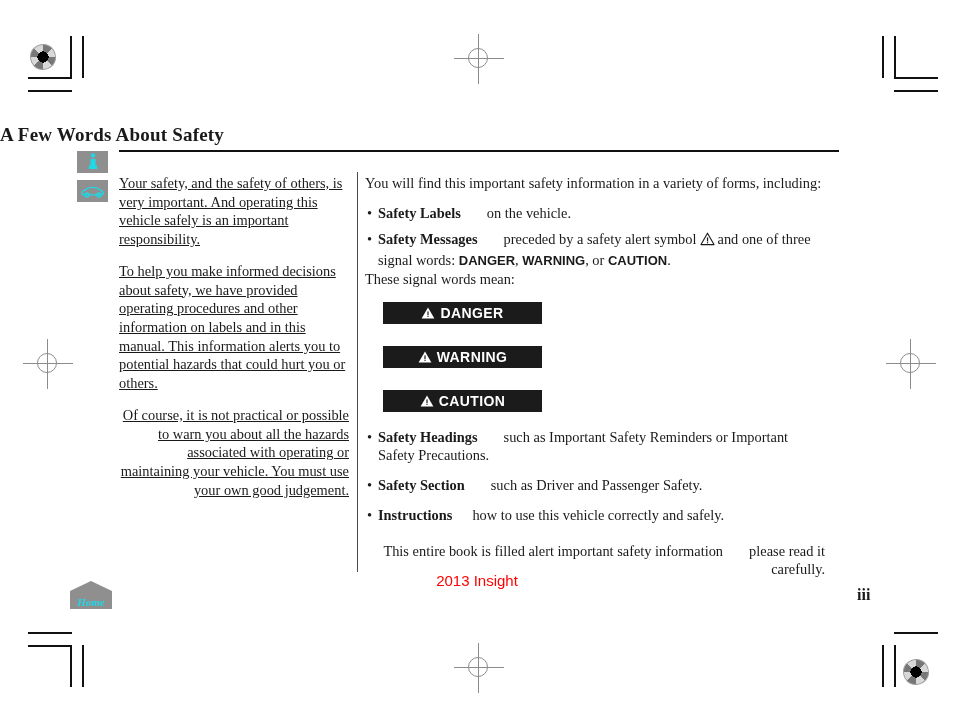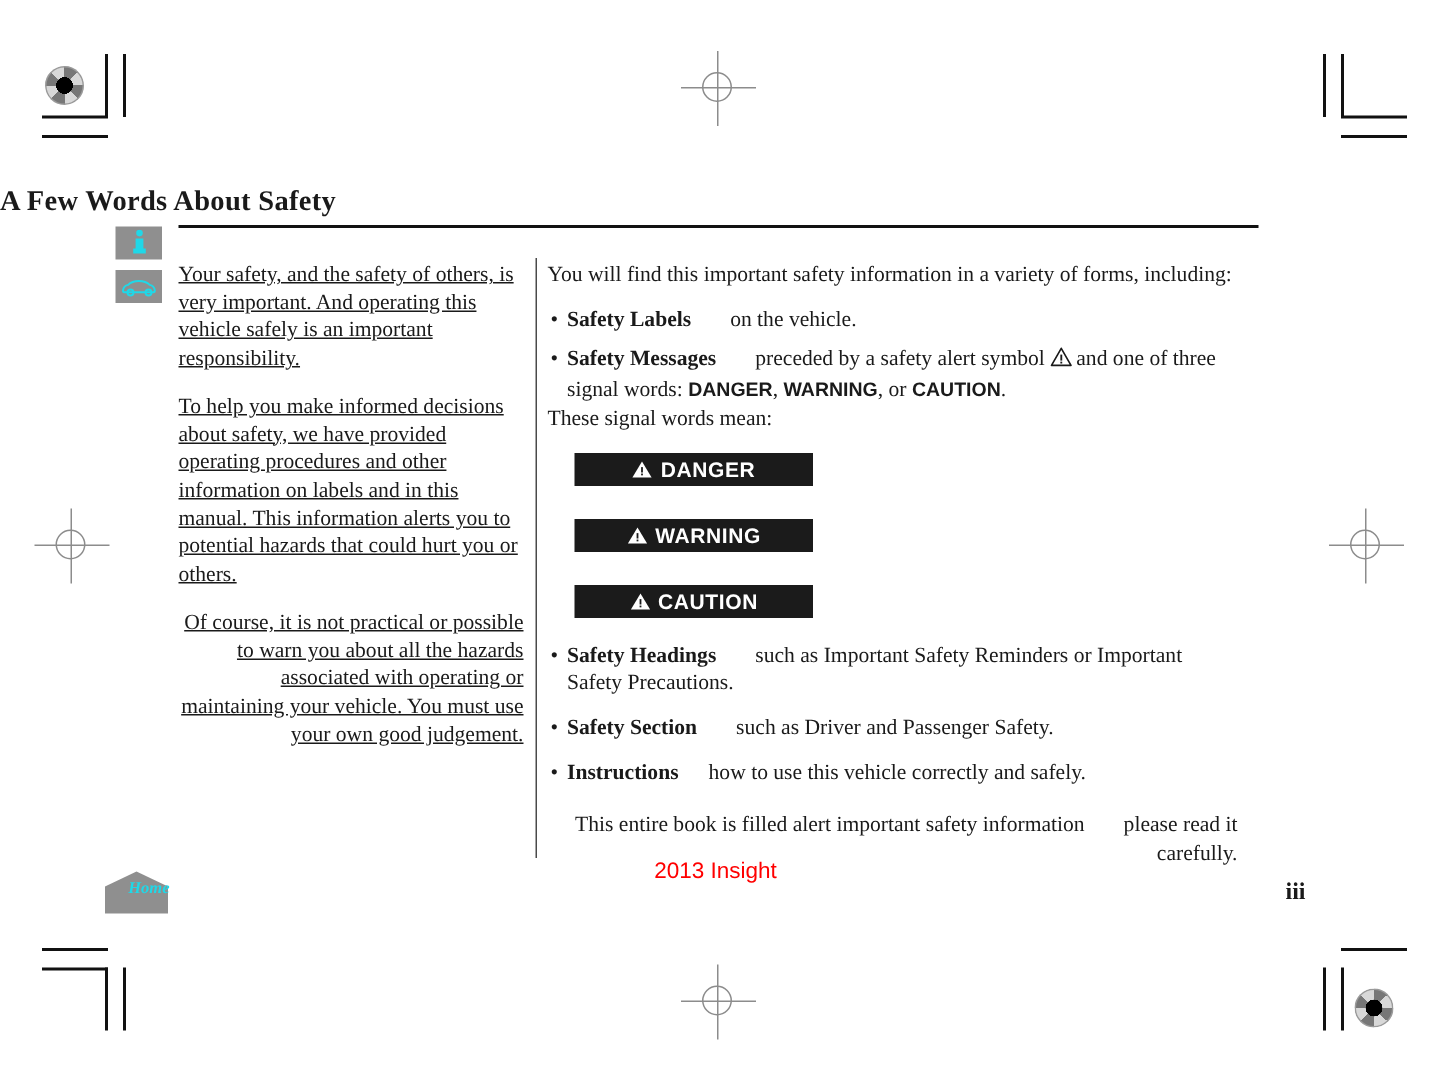--- a/index.html
+++ b/index.html
@@ -143,22 +143,22 @@
   
   .home-btn {
     position: absolute;
     width: 44px;
     height: 30px;
     cursor: pointer;
   }
   .home-btn .label {
     position: absolute;
     left: 0; right: 0;
-    bottom: 12px;
-    text-align: right;
+    bottom: 2px;
+    text-align: center;
     color: #1fd8e8;
     font-style: italic;
     font-weight: bold;
     font-size: 11px;
     font-family: "Liberation Serif", "DejaVu Serif", serif;
   }
   .model-line {
     position: absolute;
     left: 0; right: 0;
     text-align: center;

